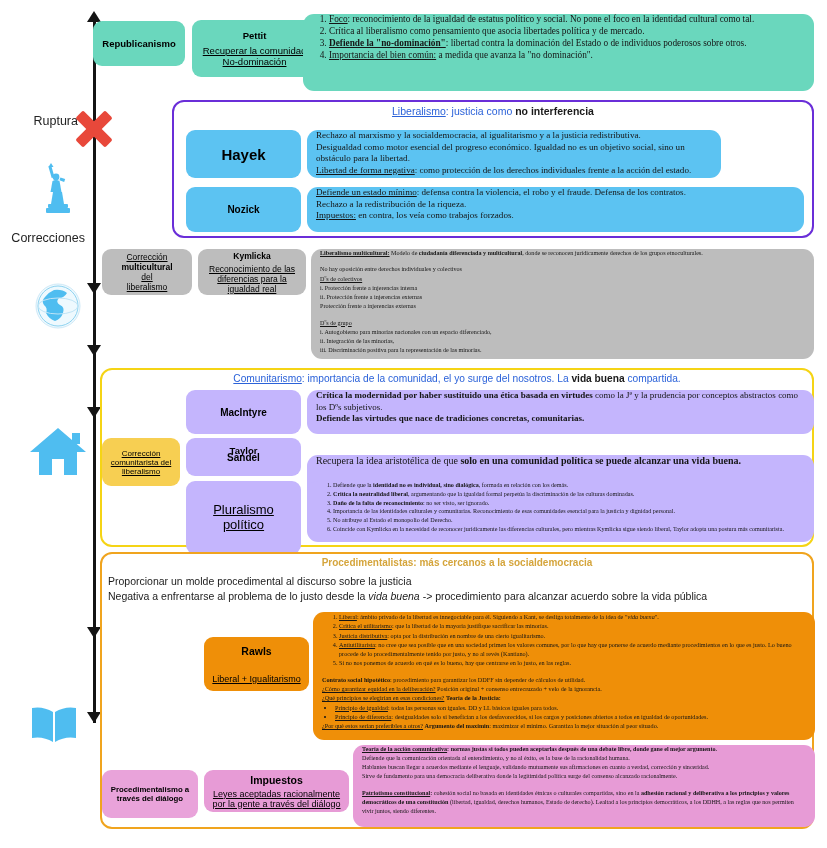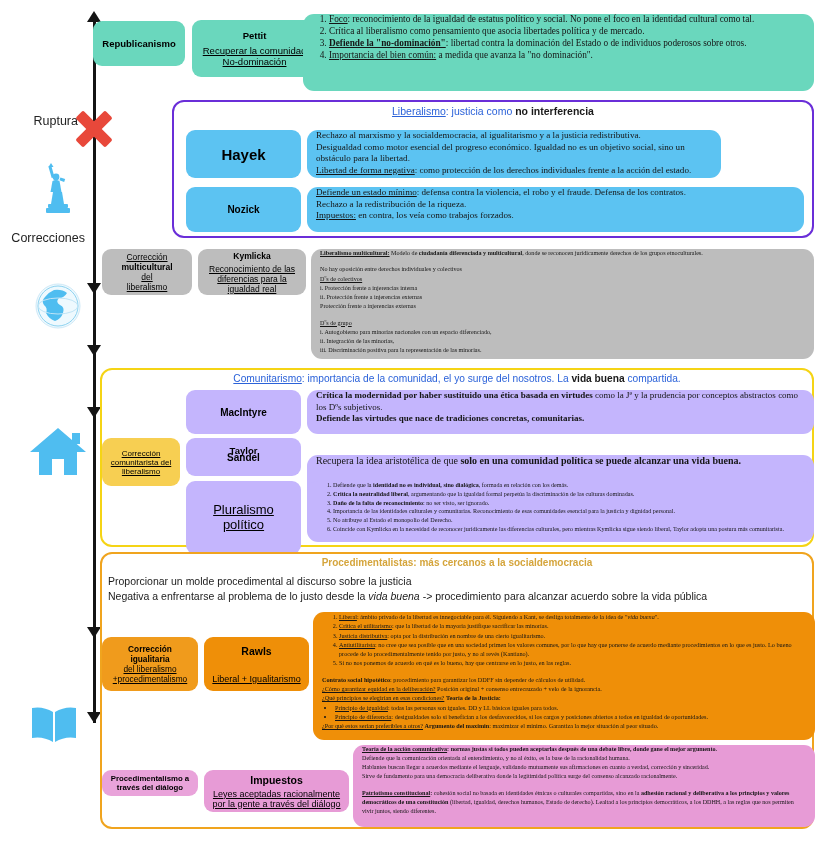--- a/index.html
+++ b/index.html
@@ -137,21 +137,21 @@
   .orange-lt { background: #f09b1c; }
   #rawls-left { left: 102px; top: 637px; width: 96px;  height: 54px; font-size: 8.3px; }
   #rawls-box  { left: 204px; top: 637px; width: 105px; height: 54px; font-size: 10.5px; }
   #rawls-pane { left: 313px; top: 612px; width: 502px; height: 128px; font-size: 6.2px; line-height: 1.5; }
 
   .book-icon { left: 28px; top: 705px; }
 
   
   .pink { background: #e79bd6; }
   .pink-lt { background: #e9a3da; }
-  #hab-left { left: 102px; top: 770px; width: 96px;  height: 26px; font-size: 7.8px; }
+  #hab-left { left: 102px; top: 770px; width: 96px;  height: 48px; font-size: 7.8px; }
   #hab-box  { left: 204px; top: 770px; width: 145px; height: 42px; font-size: 10.5px; }
   #hab-pane { left: 353px; top: 745px; width: 462px; height: 82px; font-size: 6.1px; line-height: 1.5; }
 </style>
 </head>
 <body>
 
 <div class="canvas">
 
   <div class="spine"></div>
   <div class="arrowhead arrow-up"></div>
@@ -329,25 +329,20 @@
       </ol>
   </div>
 
   <div id="proc-frame"></div>
   <div id="proc-title">Procedimentalistas: más cercanos a la socialdemocracia</div>
   <div id="proc-lead">
     <div>Proporcionar un molde procedimental al discurso sobre la justicia</div>
     <div>Negativa a enfrentarse al problema de lo justo desde la <i>vida buena</i> -&gt; procedimiento para alcanzar acuerdo sobre la vida pública</div>
   </div>
 
-  <div class="box orange-lt" id="rawls-left">
-    <span class="ttl">Corrección igualitaria</span>
-    <span class="sub">del liberalismo</span>
-    <span class="sub">+procedimentalismo</span>
-  </div>
 
   <div class="box orange" id="rawls-box">
     <span class="ttl">Rawls</span>
     <span class="sub" style="margin-top:17px; font-size:9px">Liberal + Igualitarismo</span>
   </div>
 
   <div class="pane orange" id="rawls-pane">
     <ol>
         <li><u>Liberal</u>: ámbito privado de la libertad es innegociable para él. Siguiendo a Kant, se desliga totalmente de la idea de "<i>vida buena</i>".</li>
         <li><u>Critica el utilitarismo</u>: que la libertad de la mayoría justifique sacrificar las minorías.</li>

